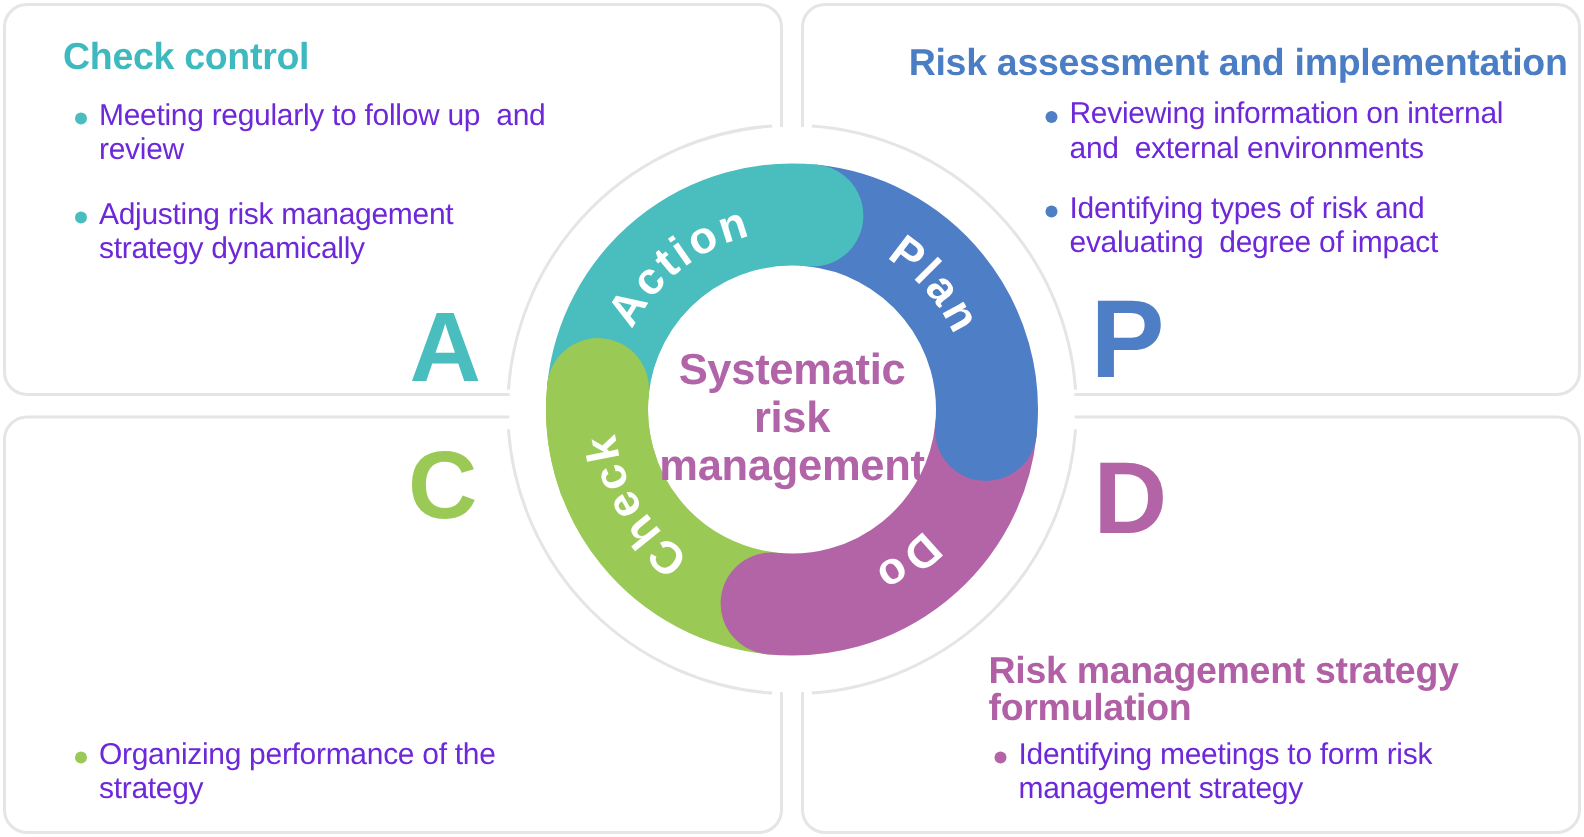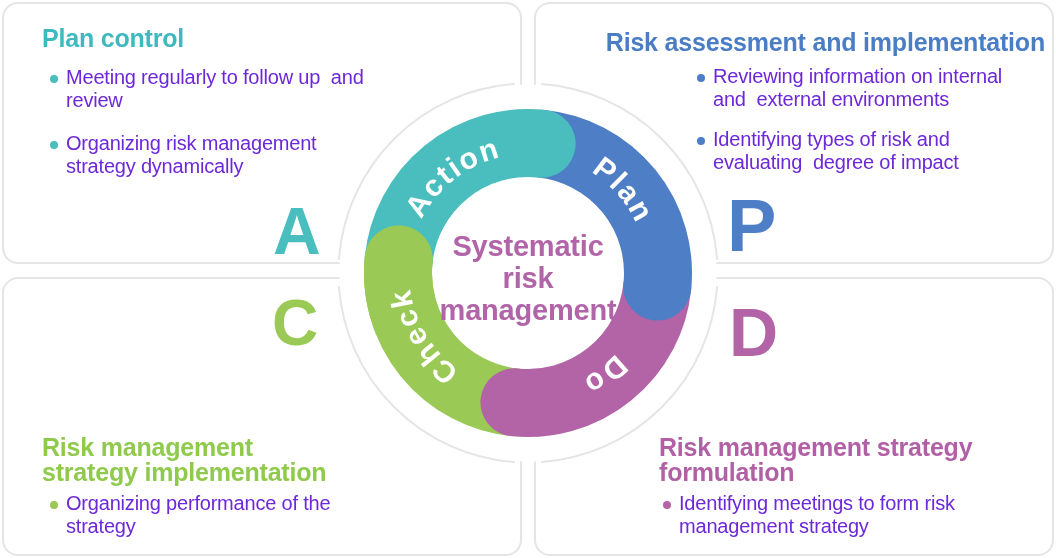--- a/index.html
+++ b/index.html
@@ -61,29 +61,29 @@
   .center-line{
     font-family:"Liberation Sans", sans-serif;
     font-size:29px;font-weight:700;fill:#B164A8;
     text-anchor:middle;letter-spacing:-0.2px;
   }
 </style>
 </head>
 <body>
 
 <div class="card" id="card-tl">
-  <div class="card-title t-teal" style="left:38px;top:22px;">Plan control</div>
+  <div class="card-title t-teal" style="left:38px;top:22px;">Check control</div>
   <div class="bullet" style="left:46px;top:62px;width:420px;">
     <span class="dot d-teal"></span>
     <div class="btxt">Meeting regularly to follow up  and
 review</div>
   </div>
   <div class="bullet" style="left:46px;top:128px;width:420px;">
     <span class="dot d-teal"></span>
-    <div class="btxt">Organizing risk management
+    <div class="btxt">Adjusting risk management
 strategy dynamically</div>
   </div>
   <div class="big-letter" id="letter-a">A</div>
 </div>
 
 <div class="card" id="card-tr">
   <div class="card-title t-blue" style="right:7px;top:26px;white-space:nowrap;">Risk assessment and implementation</div>
   <div class="bullet" style="left:161px;top:124px;width:345px;">
     <span class="dot d-blue"></span>
     <div class="btxt">Identifying types of risk and
@@ -91,22 +91,20 @@
   </div>
   <div class="bullet" style="left:161px;top:61px;width:345px;">
     <span class="dot d-blue"></span>
     <div class="btxt">Reviewing information on internal
 and  external environments</div>
   </div>
   <div class="big-letter" id="letter-p">P</div>
 </div>
 
 <div class="card" id="card-bl">
-  <div class="card-title t-green" style="left:38px;top:156px;">Risk management
-strategy implementation</div>
   <div class="bullet" style="left:46px;top:213px;width:420px;">
     <span class="dot d-green"></span>
     <div class="btxt">Organizing performance of the
 strategy</div>
   </div>
   <div class="big-letter" id="letter-c">C</div>
 </div>
 
 <div class="card" id="card-br">
   <div class="card-title t-purple" style="left:123px;top:156px;">Risk management strategy

